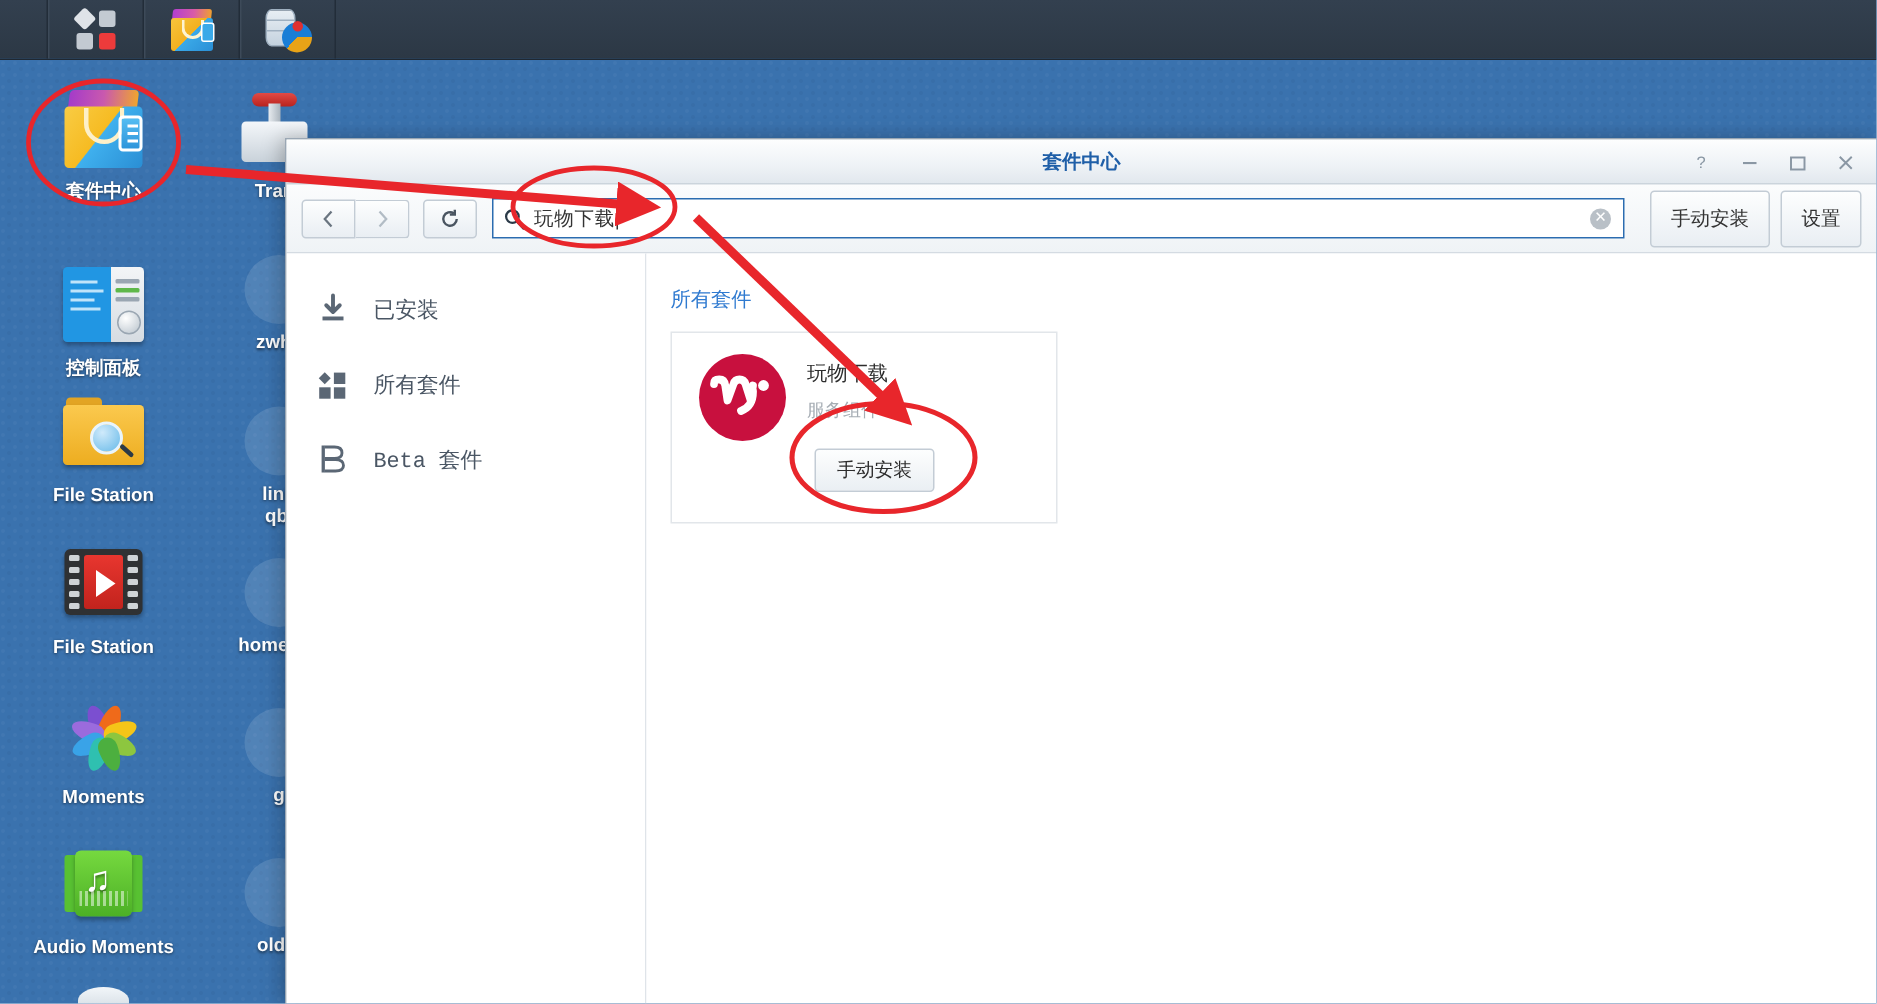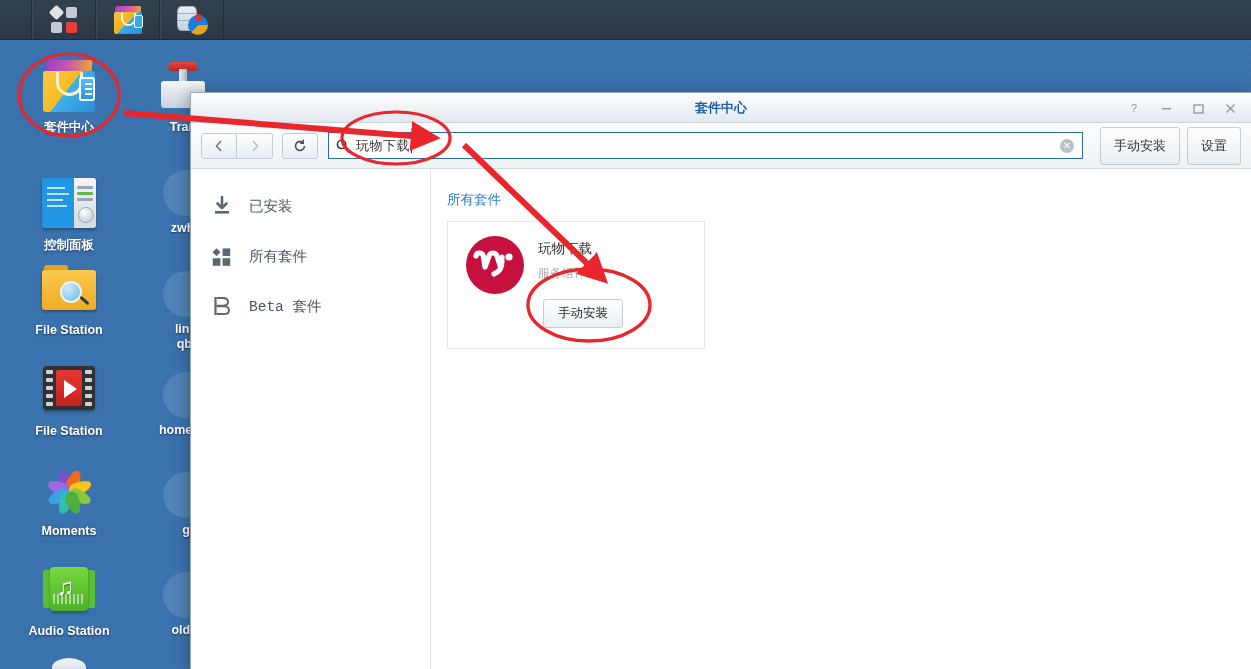--- a/index.html
+++ b/index.html
@@ -408,21 +408,21 @@
 <div class="dicon" style="left:14px; top:564px;">
   <div class="glyph">
     <span class="as">
       <span class="sp l"></span>
         <span class="sp r"></span>
       <span class="bd"></span>
       <span class="note">♫</span>
       <span class="eq"></span>
     </span>
   </div>
-  <span class="label">Audio Station</span>
+  <span class="label">Audio Moments</span>
 </div>
 
 <div class="dshort" style="left:140px; top:170px;">
   <div class="circ"></div>
   <span>zwh8</span>
 </div>
 <div class="dshort" style="left:140px; top:271px;">
   <div class="circ"></div>
   <span>linu</span>
   <span style="display:block">qbi</span>

